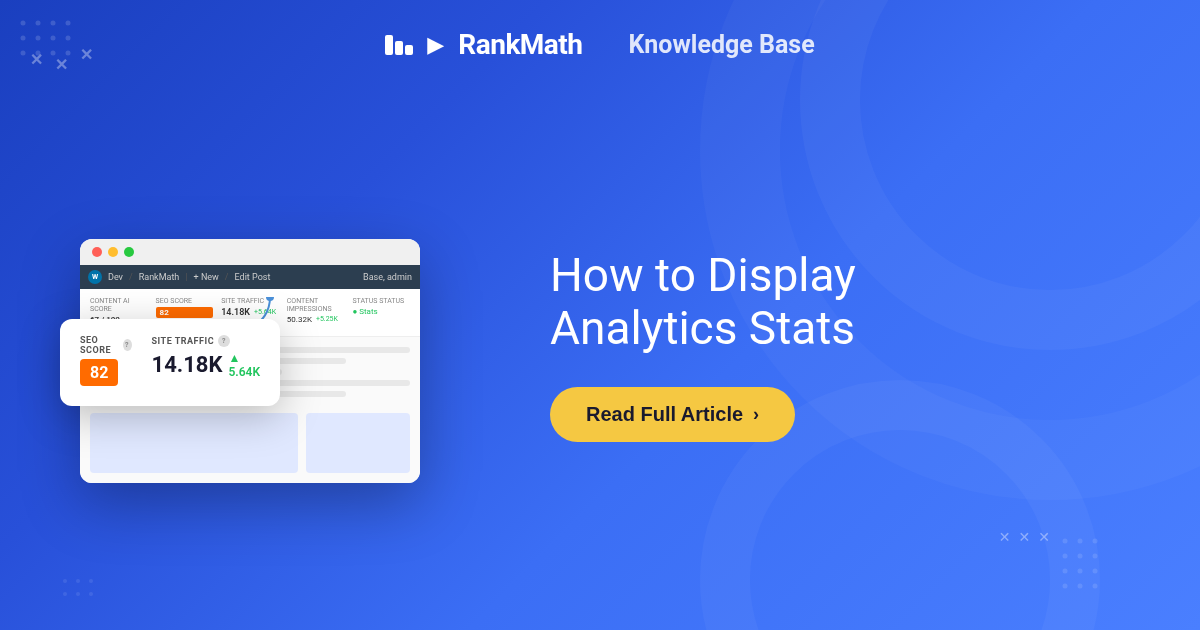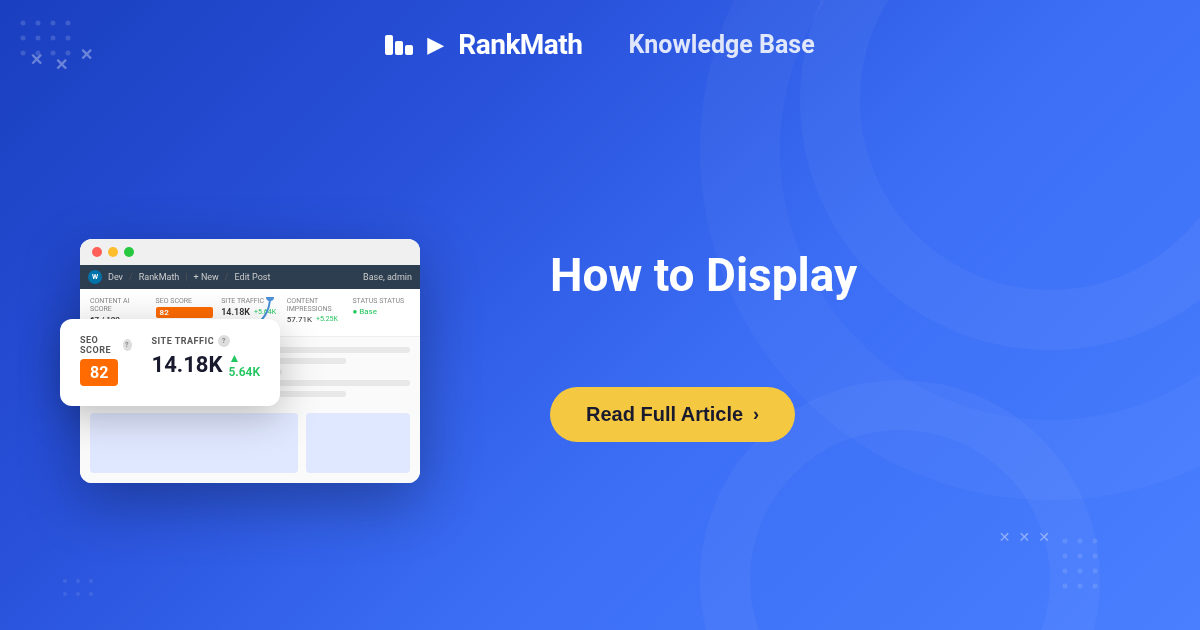--- a/index.html
+++ b/index.html
@@ -328,21 +328,21 @@
     }
 
     
     .right-panel {
       flex: 1;
       padding-left: 60px;
     }
 
     .article-title {
       font-size: 46px;
-      font-weight: 700;
+      font-weight: 400;
       color: white;
       line-height: 1.15;
       margin-bottom: 32px;
     }
 
     .cta-button {
       background: #f5c842;
       color: #1a1a2e;
       border: none;
       border-radius: 50px;
@@ -499,31 +499,31 @@
               <span class="traffic-val">14.18K</span>
               <span class="traffic-change">+5.64K</span>
             </div>
           </div>
 
           <div class="stat-item">
             <div class="stat-label">
               <span>CONTENT IMPRESSIONS</span>
             </div>
             <div class="stat-bar-row">
-              <span class="impressions-val">57.71K</span>
+              <span class="impressions-val">50.32K</span>
               <span class="impressions-change">+5.25K</span>
             </div>
           </div>
 
           <div class="stat-item">
             <div class="stat-label">
               <span>STATUS STATUS</span>
             </div>
             <div class="index-pass">
-              ● <span>Base</span>
+              ● <span>Stats</span>
             </div>
           </div>
         </div>
 
         <div class="page-content">
           <div class="content-line full"></div>
           <div class="content-line medium"></div>
           <div class="content-line short"></div>
           <div class="content-line full"></div>
           <div class="content-line medium"></div>
@@ -561,21 +561,21 @@
             </div>
           </div>
         </div>
       </div>
 
     </div>
 
     <div class="right-panel">
       <h1 class="article-title">
         <span>How to Display</span><br>
-        <br>
+        <span>Analytics Stats</span><br>
       </h1>
 
       <button class="cta-button">
         <span>Read Full Article</span>
         <span class="cta-chevron">›</span>
       </button>
     </div>
 
   </div>
 </div>

